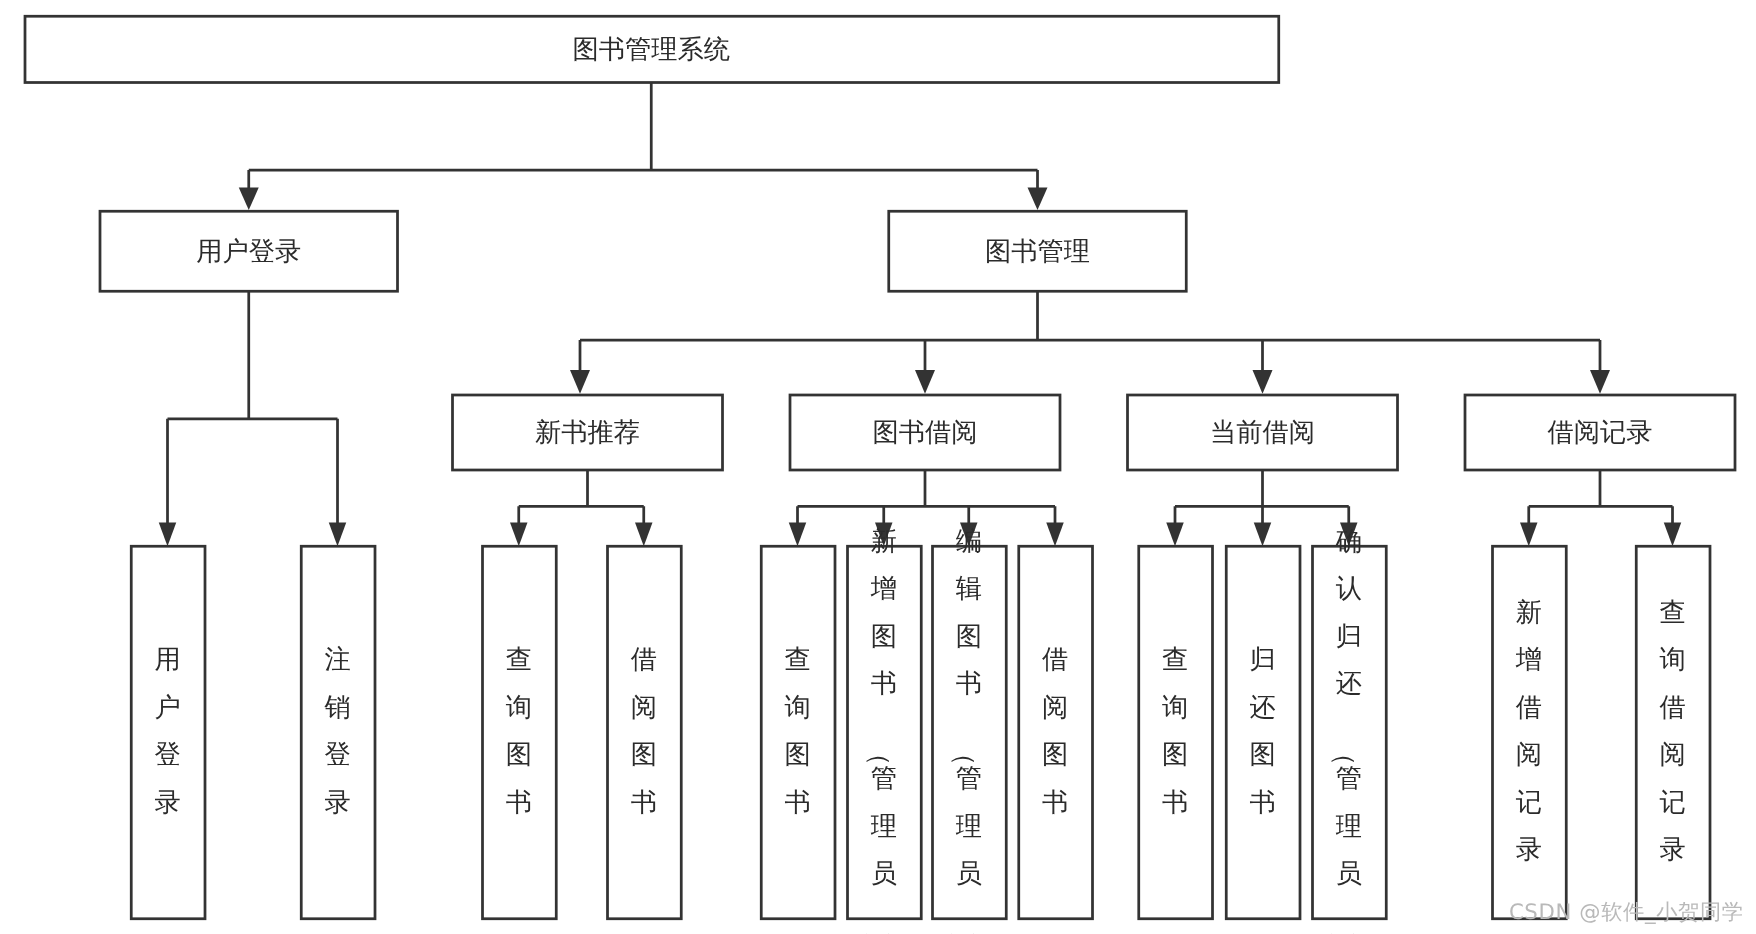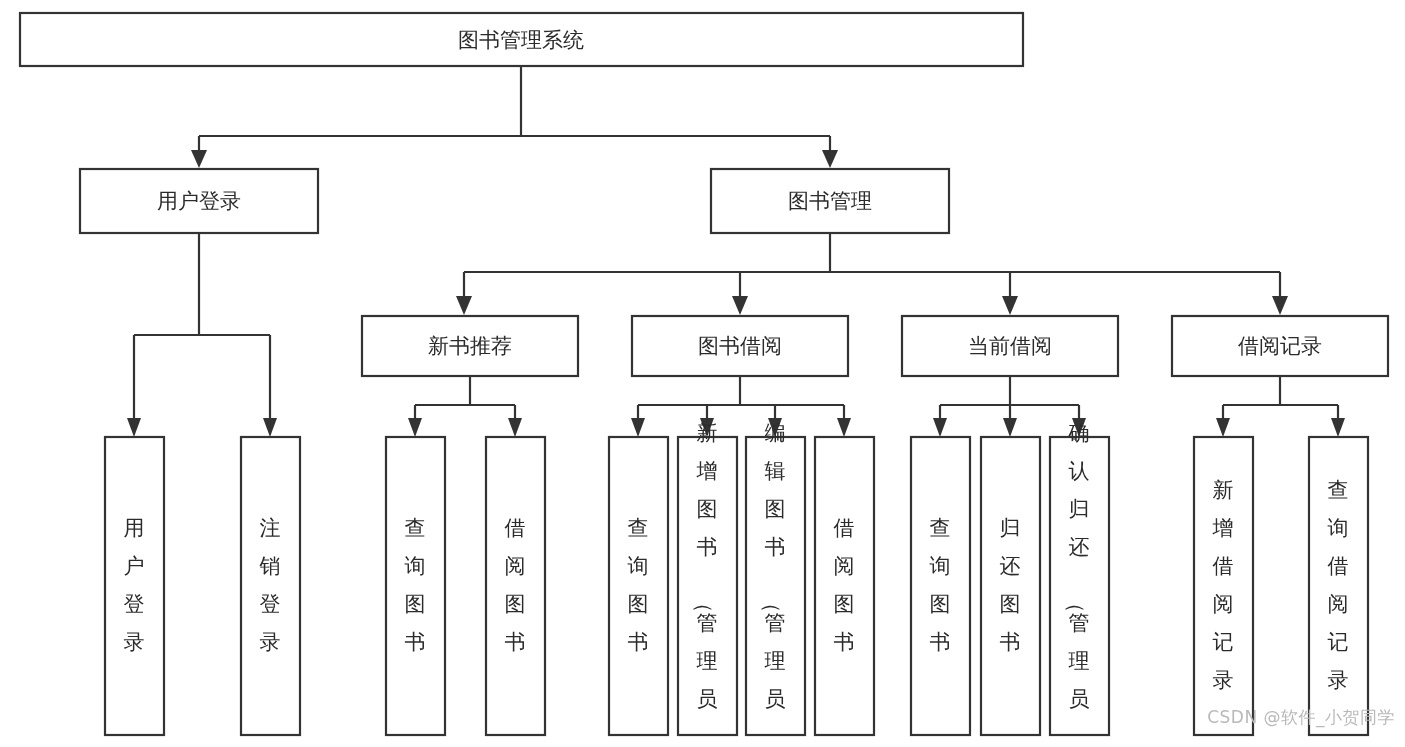--- a/index.html
+++ b/index.html
@@ -51,21 +51,21 @@
     fill: none;
     stroke-linecap: butt;
   }
   .arrow-head {
     fill: #333333;
     stroke: none;
   }
   .watermark {
     position: absolute;
     right: 10px;
-    bottom: 18px;
+    bottom: 6px;
     font-family: "DejaVu Sans", "Liberation Sans", sans-serif;
     font-size: 17px;
     color: #b9b9b9;
     letter-spacing: 0.5px;
     white-space: nowrap;
     user-select: none;
   }
 </style>
 </head>
 <body>

